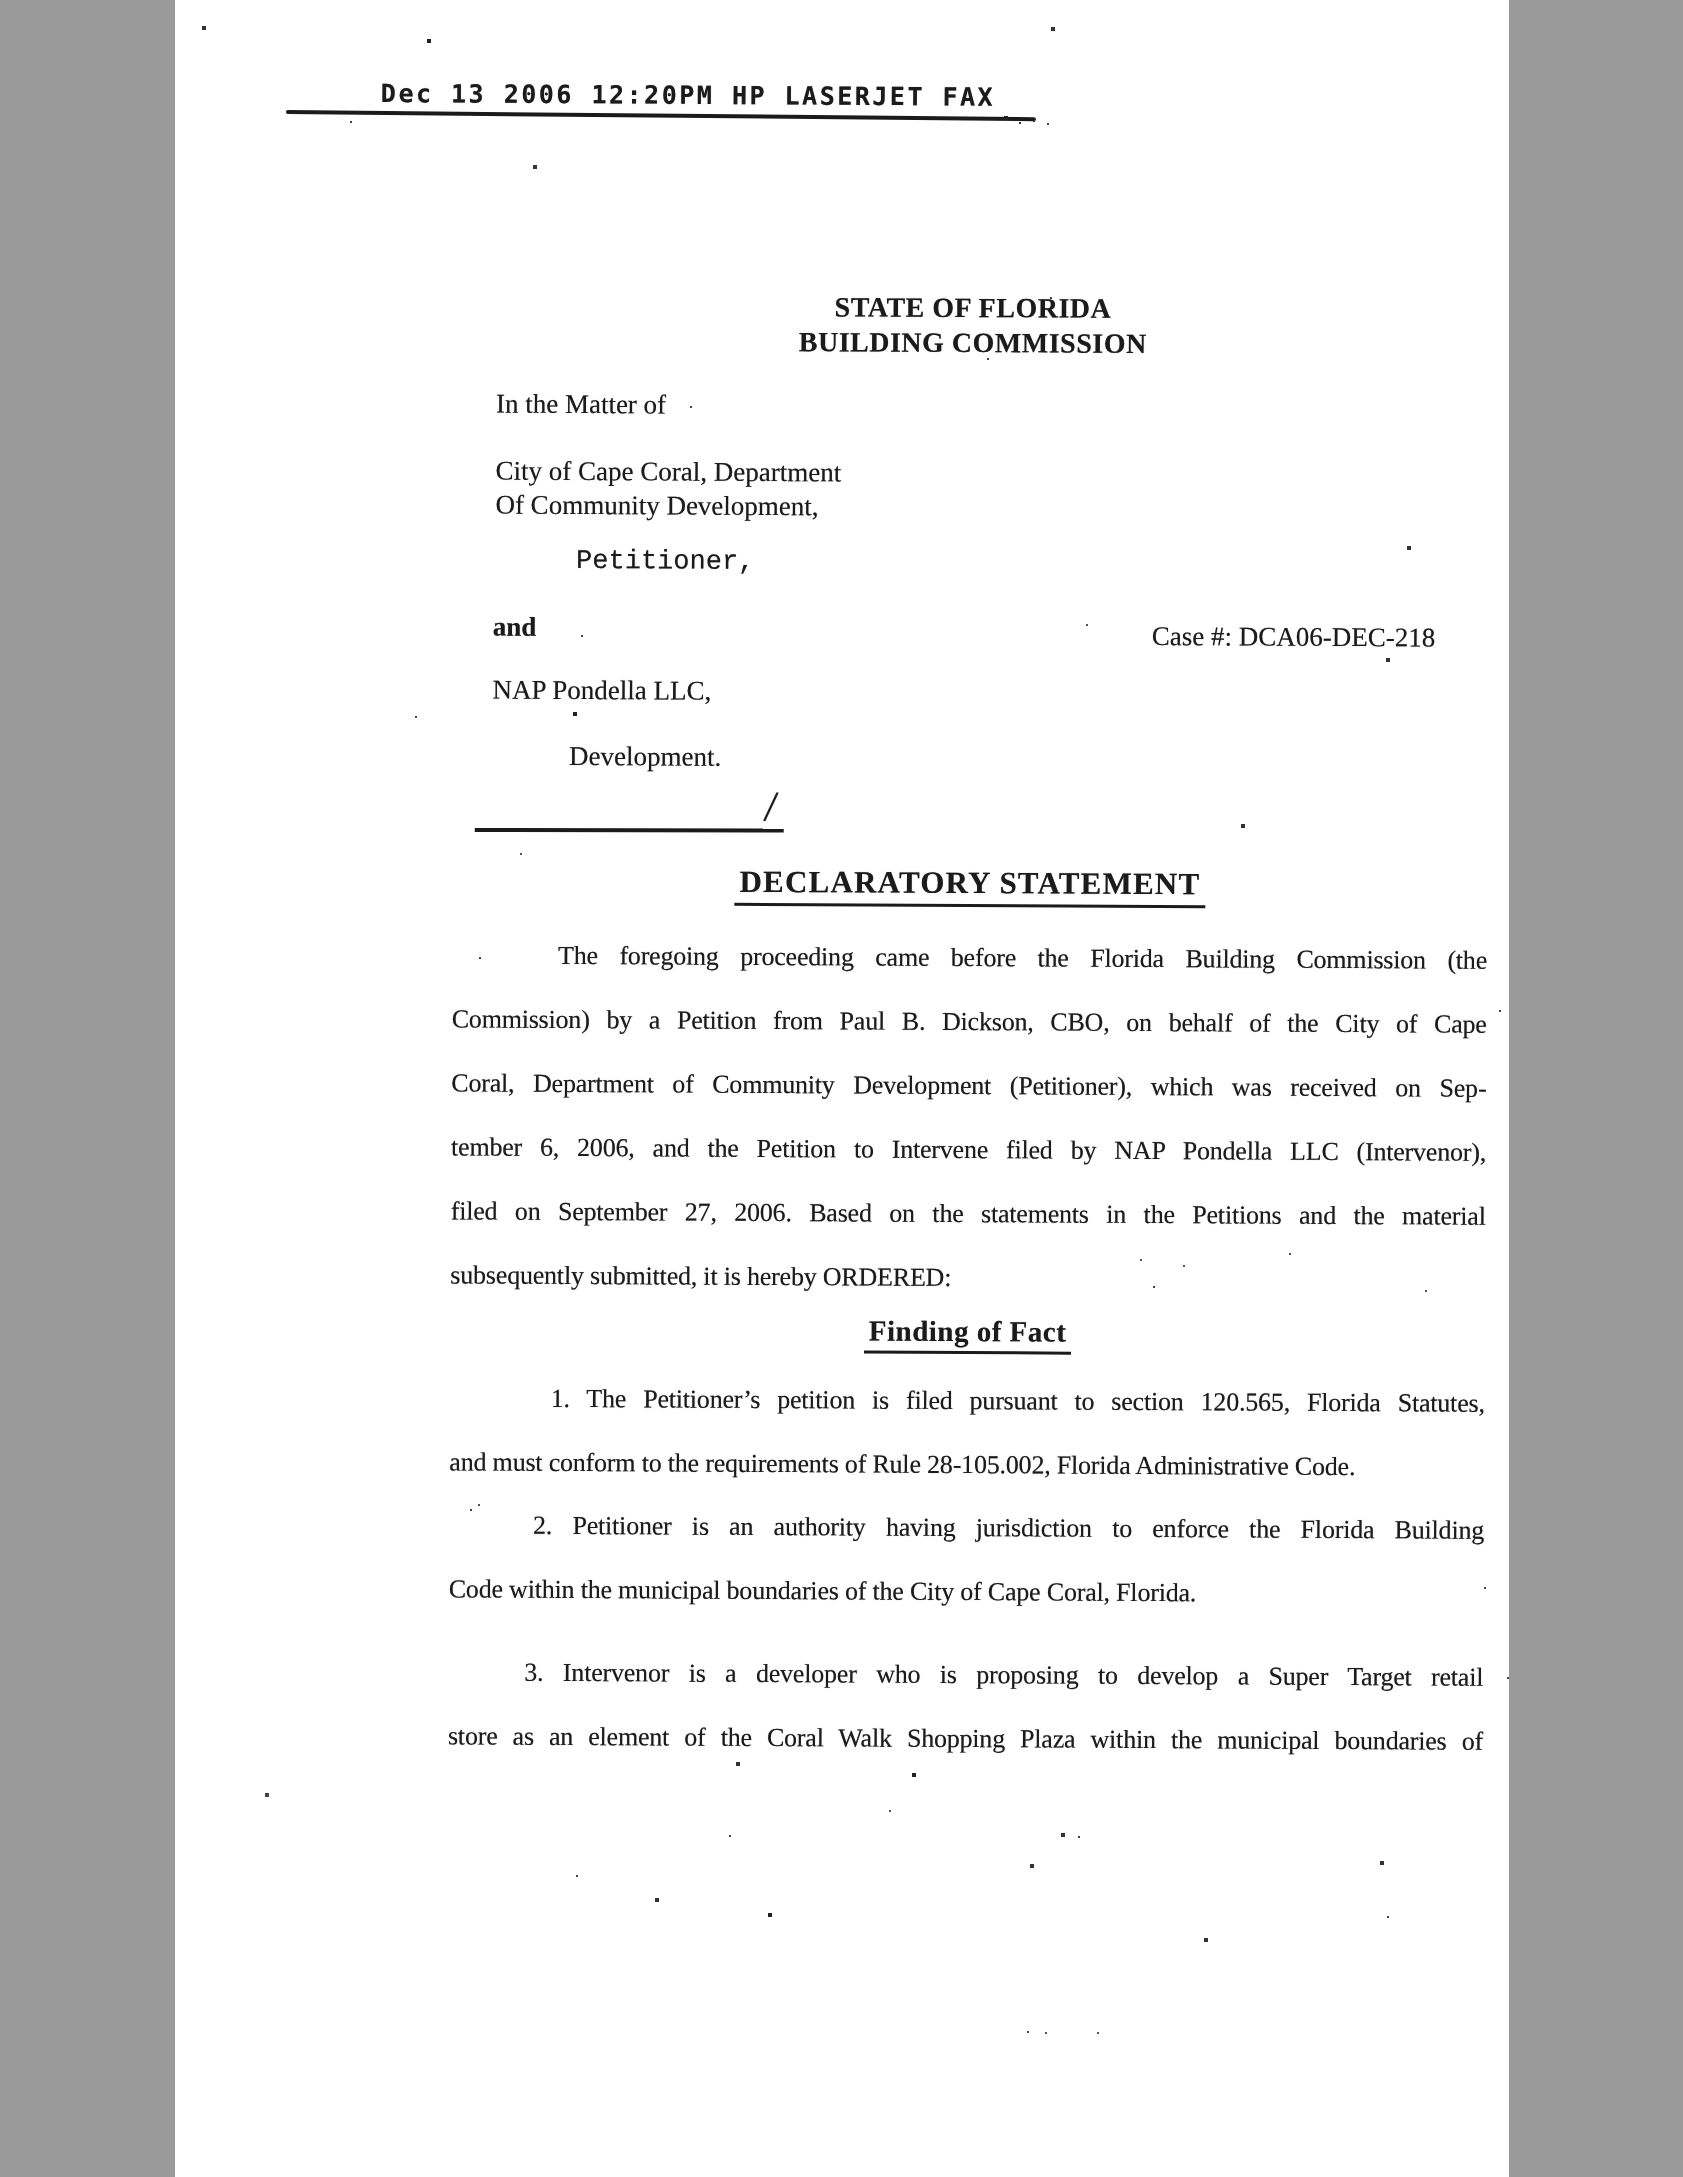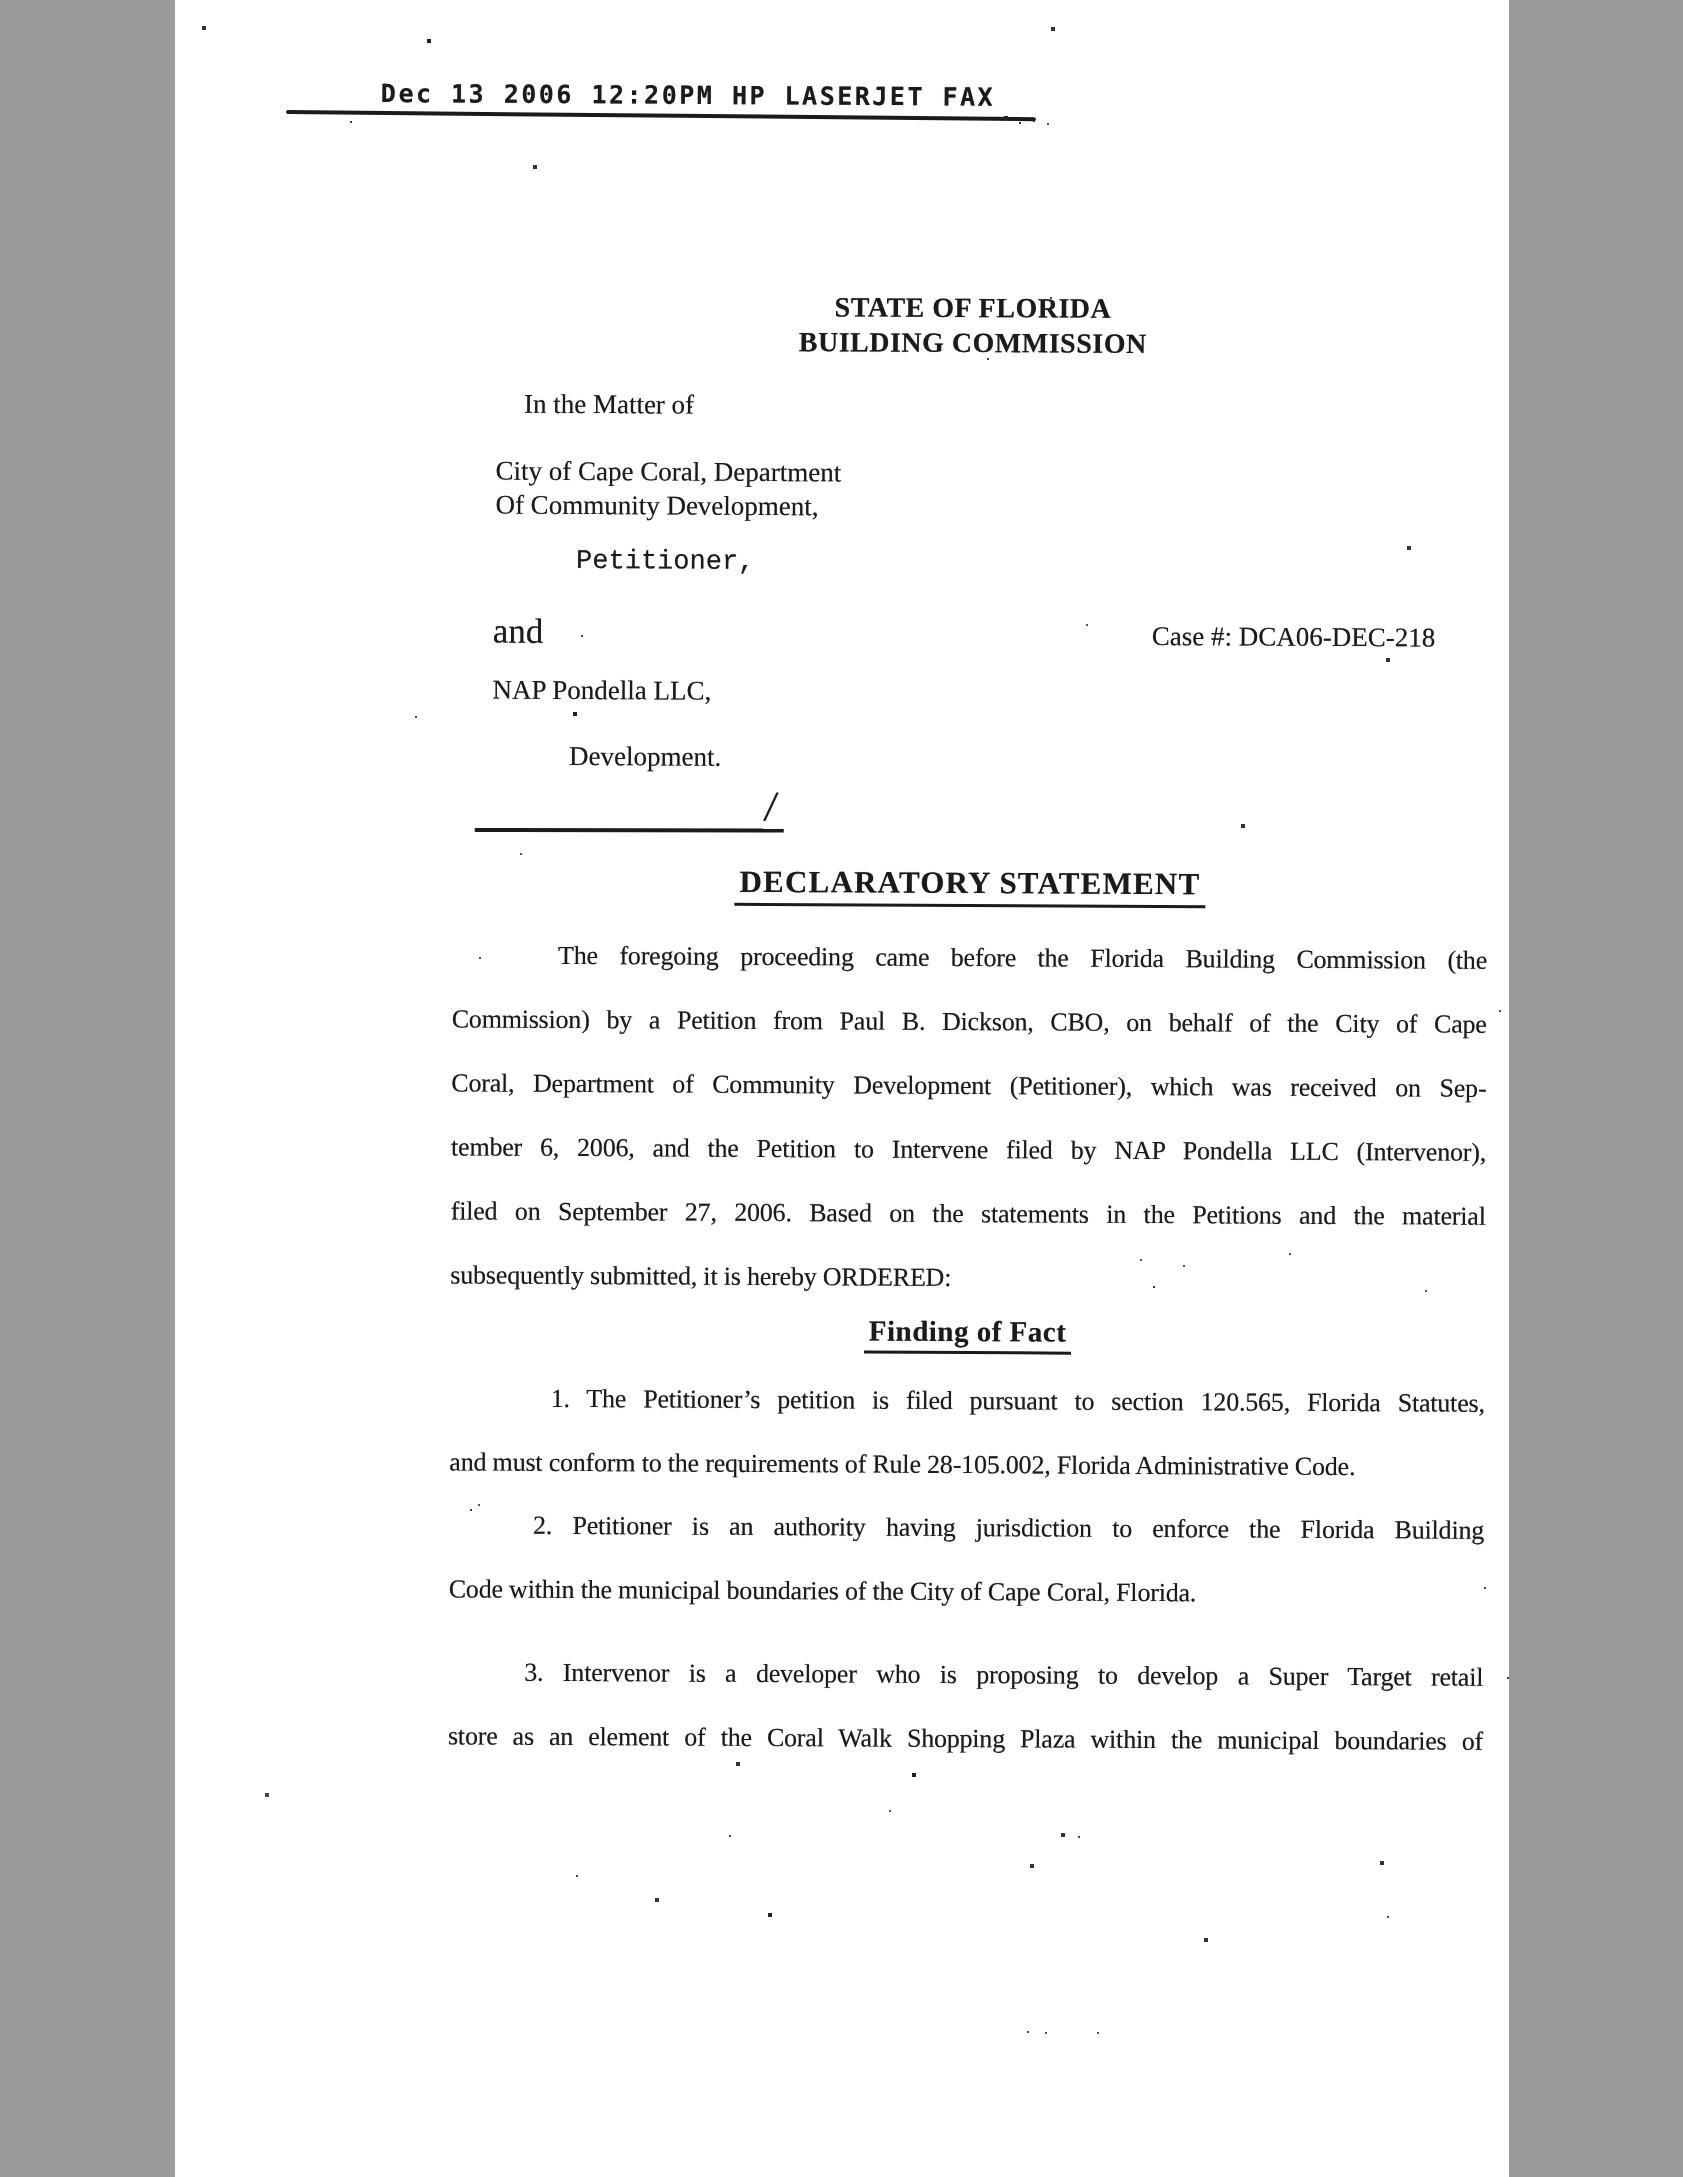--- a/index.html
+++ b/index.html
@@ -43,24 +43,24 @@
     position:absolute;left:0;top:0;width:1683px;height:2177px;
     transform:rotate(0.3deg);transform-origin:396px 396px;
   }
 
   .court-title{
     left:280px;top:288px;width:1035px;
     text-align:center;font-size:28px;font-weight:bold;
     line-height:35px;letter-spacing:0.5px;
   }
 
-  .cap-intro   {left:321px;top:389px;font-size:27px;margin-left:28px;}
+  .cap-intro   {left:321px;top:389px;font-size:27px;}
   .cap-pet-name{left:321px;top:454px;font-size:27px;line-height:34px;}
   .cap-pet-role{left:402px;top:546px;font-size:27px;font-family:Liberation Mono, monospace;}
-  .cap-and     {left:319px;top:612px;font-size:35px;}
+  .cap-and     {left:319px;top:612px;font-size:27px;font-weight:bold;}
   .cap-case    {left:978px;top:618px;font-size:27px;}
   .cap-int-name{left:319px;top:675px;font-size:27px;}
   .cap-int-role{left:396px;top:741px;font-size:27px;}
 
   .cap-line{
     left:302px;top:828px;width:309px;height:4px;
     background:var(--ink);transform:rotate(-0.2deg);
   }
   .cap-slash{
     left:592px;top:784px;font-size:44px;line-height:44px;

